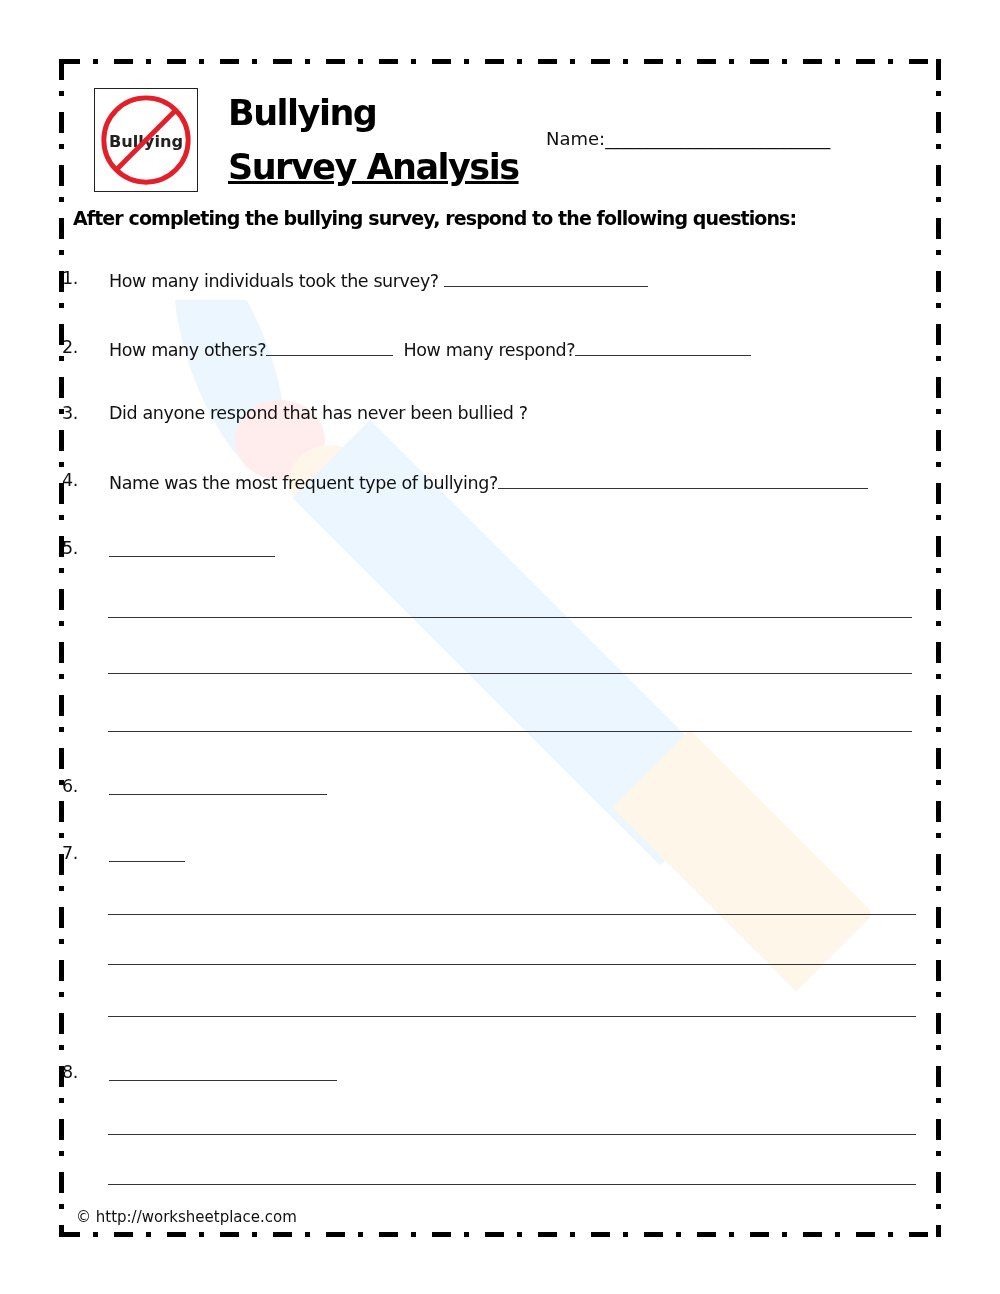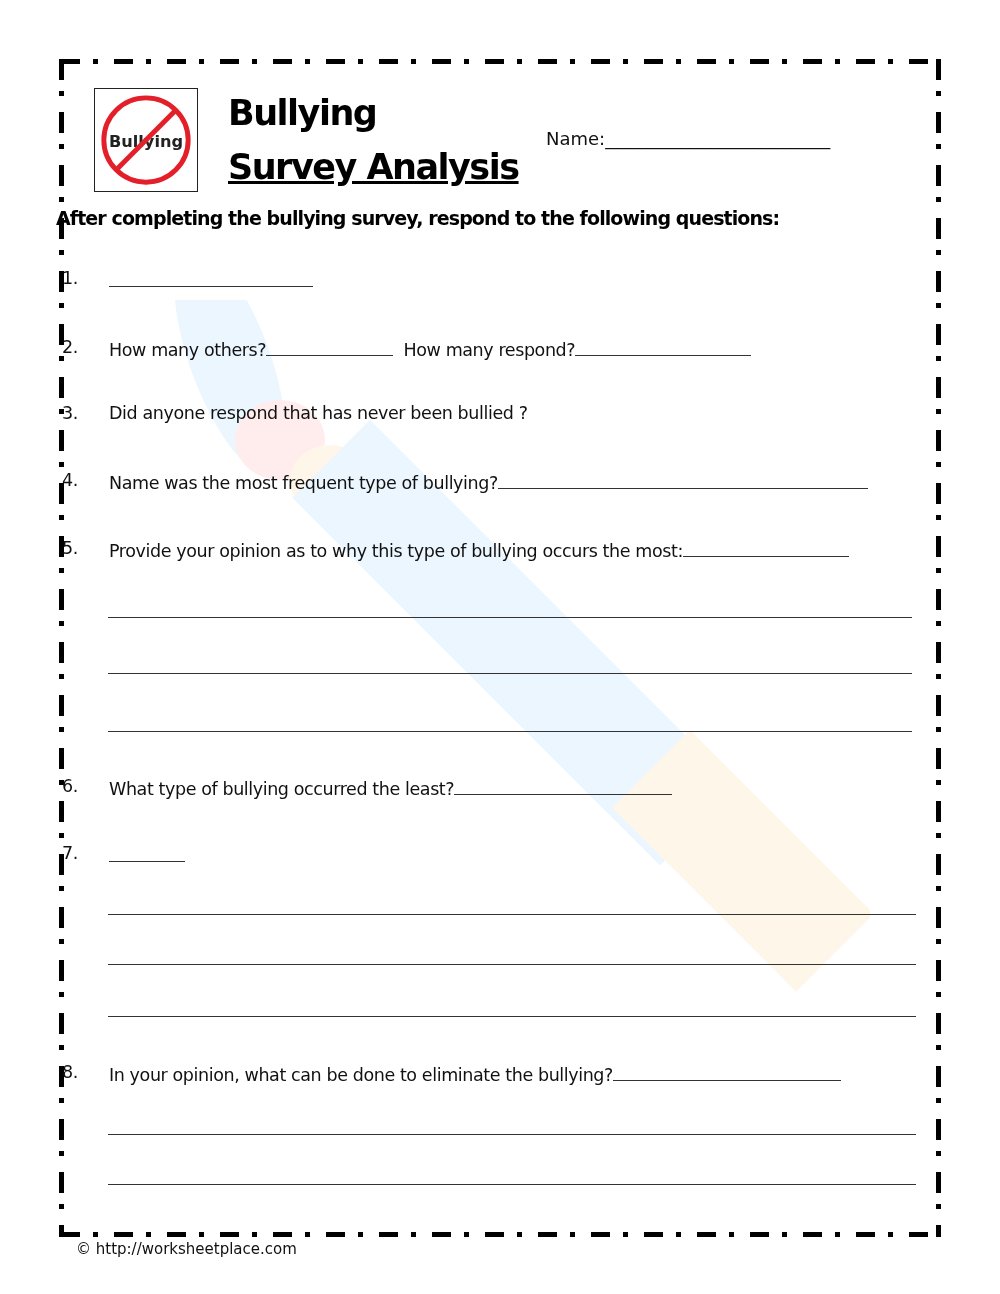--- a/index.html
+++ b/index.html
@@ -30,31 +30,31 @@
     .title {
       position: absolute; left: 228px; font-weight: bold; font-size: 35px;
       letter-spacing: -1.5px; color: #000;
     }
     .title-1 { top: 93px; }
     .title-2 { top: 147px; text-decoration: underline; }
 
     .name-field { position: absolute; left: 546px; top: 104px; font-size: 18px; margin-top: 24px; }
 
     .instructions {
-      position: absolute; left: 56px; top: 207px; font-weight: bold; font-size: 19px;
+      position: absolute; left: 73px; top: 207px; font-weight: bold; font-size: 19px;
       letter-spacing: -0.9px; color: #000;
     }
 
     .q { position: absolute; left: 62px; font-size: 17.5px; white-space: nowrap; letter-spacing: -0.4px; }
     .q .num { position: absolute; left: 0; width: 40px; }
     .q .text { position: absolute; left: 47px; }
     .blank { display: inline-block; border-bottom: 1px solid #333; height: 18px; vertical-align: baseline; }
     .rule { position: absolute; left: 108px; height: 0; border-top: 1px solid #333; }
 
-    .footer { position: absolute; left: 76px; top: 1208px; font-size: 15px; color: #111; margin-top: 32px; }
+    .footer { position: absolute; left: 76px; top: 1208px; font-size: 15px; color: #111; }
 
     .watermark {
       position: absolute; left: 170px; top: 300px; width: 700px; height: 700px; pointer-events: none;
       opacity: 0.09;
     }
   </style>
 </head>
 <body>
 
 <svg class="watermark" viewBox="0 0 700 700">
@@ -82,59 +82,59 @@
 <div class="title title-2">Survey  Analysis</div>
 
 <div class="name-field">
   <span>Name:</span><span>_________________________</span>
 </div>
 
 <div class="instructions">After completing the bullying survey, respond to the following questions:</div>
 
 <div class="q" style="top:268px;">
   <span class="num">1.</span>
-  <span class="text"><span class="blank" style="width:204px;"></span></span>
+  <span class="text"><span>How many individuals took the survey? </span><span class="blank" style="width:204px;"></span></span>
 </div>
 
 <div class="q" style="top:337px;">
   <span class="num">2.</span>
   <span class="text"><span>How many others?</span><span class="blank" style="width:127px;"></span>&nbsp;&nbsp;<span>How many respond?</span><span class="blank" style="width:176px;"></span></span>
 </div>
 
 <div class="q" style="top:403px;">
   <span class="num">3.</span>
   <span class="text">Did anyone respond that has never been bullied ?</span>
 </div>
 
 <div class="q" style="top:470px;">
   <span class="num">4.</span>
   <span class="text"><span>Name was the most frequent type of bullying?</span><span class="blank" style="width:370px;"></span></span>
 </div>
 
 <div class="q" style="top:538px;">
   <span class="num">5.</span>
-  <span class="text"><span>Provide your opinion as to why this type of bullying occurs the most:</span><span class="blank" style="width:166px;"></span></span>
+  <span class="text"><span class="blank" style="width:166px;"></span></span>
 </div>
 <div class="rule" style="top:617px; width:804px;"></div>
 <div class="rule" style="top:673px; width:804px;"></div>
 <div class="rule" style="top:731px; width:804px;"></div>
 
 <div class="q" style="top:776px;">
   <span class="num">6.</span>
-  <span class="text"><span>What type of bullying occurred the least?</span><span class="blank" style="width:218px;"></span></span>
+  <span class="text"><span class="blank" style="width:218px;"></span></span>
 </div>
 
 <div class="q" style="top:843px;">
   <span class="num">7.</span>
   <span class="text"><span class="blank" style="width:76px;"></span></span>
 </div>
 <div class="rule" style="top:914px; width:808px;"></div>
 <div class="rule" style="top:964px; width:808px;"></div>
 <div class="rule" style="top:1016px; width:808px;"></div>
 
 <div class="q" style="top:1062px;">
   <span class="num">8.</span>
-  <span class="text"><span>In your opinion, what can be done to eliminate the bullying?</span><span class="blank" style="width:228px;"></span></span>
+  <span class="text"><span class="blank" style="width:228px;"></span></span>
 </div>
 <div class="rule" style="top:1134px; width:808px;"></div>
 <div class="rule" style="top:1184px; width:808px;"></div>
 
 <div class="footer">©  http://worksheetplace.com</div>
 
 </body></html>

